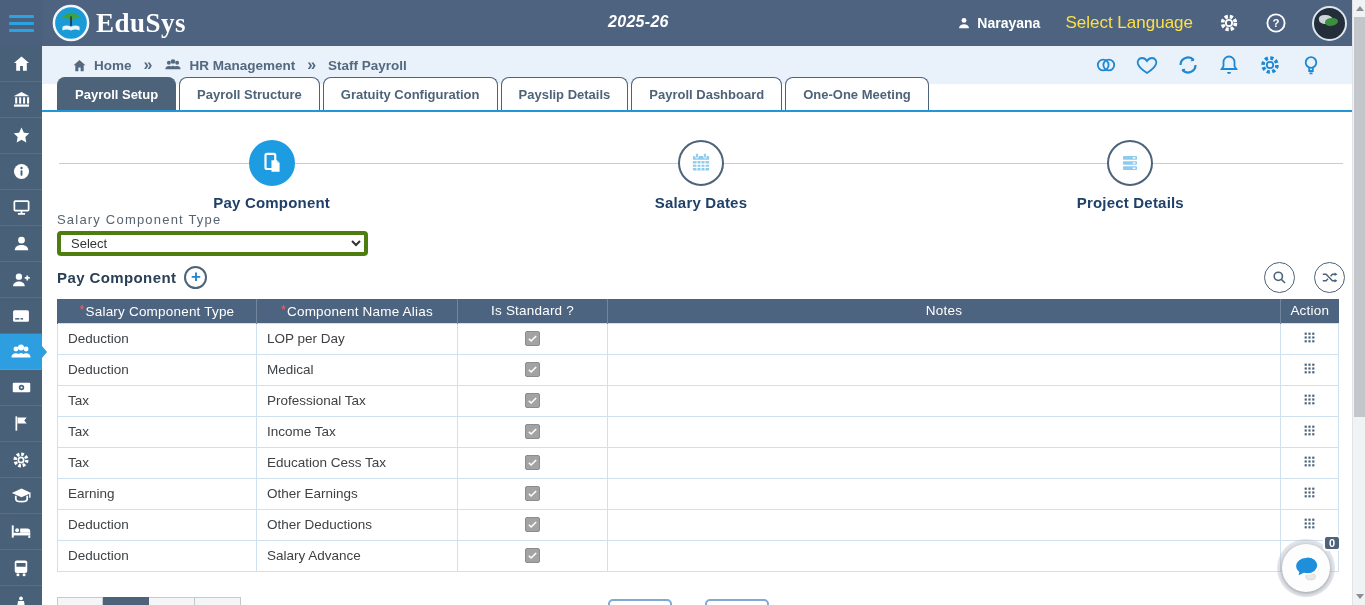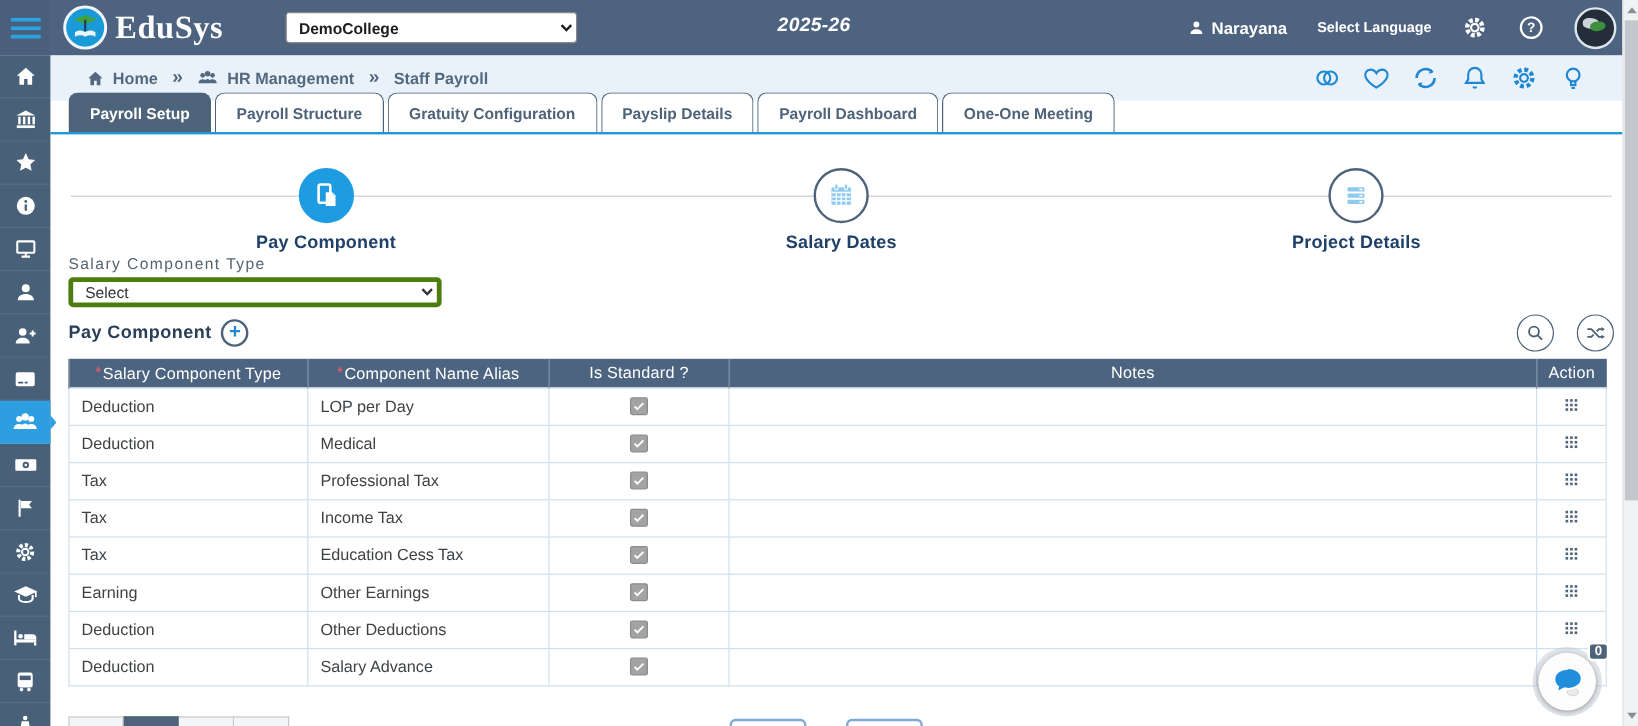--- a/index.html
+++ b/index.html
@@ -8,24 +8,24 @@
 
   
   .topbar { position:absolute; left:0; top:0; width:1365px; height:46px; background:#4e6380; display:flex; align-items:center; z-index:6; }
   .topbar-left { width:42px; height:46px; background:#43597247; display:flex; align-items:center; justify-content:center; flex:0 0 42px; }
   .hamburger { width:25px; cursor:pointer; }
   .hamburger div { height:3px; background:#2ba3e2; margin:4px 0; border-radius:1px; }
   .logo-wrap { display:flex; align-items:center; margin-left:10px; }
   .logo-circle { width:38px; height:38px; }
   .brand { color:#fff; font-family:"Liberation Serif",serif; font-size:27px; font-weight:600; margin-left:6px; letter-spacing:.5px; }
   .college-select { margin-left:52px; width:243px; height:26px; font-size:13px; font-weight:600; color:#1c1c1c; border:1px solid #888; border-radius:3px; padding:0 6px; background:#fff; }
-  .year { position:absolute; left:608px; top:13px; color:#fff; font-size:16px; font-weight:700; font-style:italic; letter-spacing:.3px;margin-left:40px; }
+  .year { position:absolute; left:608px; top:13px; color:#fff; font-size:16px; font-weight:700; font-style:italic; letter-spacing:.3px; }
   .topbar-right { margin-left:auto; display:flex; align-items:center; gap:25px; padding-right:18px; }
   .tb-user { display:flex; align-items:center; gap:6px; color:#fff; font-size:14px; font-weight:700; cursor:pointer; }
-  .tb-lang { color:#ffffff; font-size:12px; font-weight:700; cursor:pointer; }
+  .tb-lang { color:#fde047; font-size:17px; font-weight:400; cursor:pointer; }
   .tb-icon { width:22px; height:22px; display:flex; align-items:center; justify-content:center; cursor:pointer; }
   .avatar { width:35px; height:35px; border-radius:50%; background:#232e3a; border:2px solid #dde6ee; overflow:hidden; position:relative; cursor:pointer; }
   .avatar .blob1 { position:absolute; left:5px; top:7px; width:14px; height:9px; background:#cdd4d9; border-radius:40% 60% 50% 50%; }
   .avatar .blob2 { position:absolute; left:11px; top:10px; width:13px; height:8px; background:#3d8f3d; border-radius:50% 40% 60% 40%; }
 
   
   .sidebar { position:absolute; left:0; top:46px; bottom:0; width:42px; background:#486179; z-index:5; }
   .sb-item { width:42px; height:36px; display:flex; align-items:center; justify-content:center; border-bottom:1px solid rgba(255,255,255,.09); cursor:pointer; position:relative; }
   .sb-item.active { background:#2d9ee0; }
   .sb-item.active::after { content:""; position:absolute; right:-5px; top:50%; margin-top:-6px; border-left:5px solid #2d9ee0; border-top:6px solid transparent; border-bottom:6px solid transparent; }
@@ -106,23 +106,20 @@
   </div>
   <div class="logo-wrap">
     <svg class="logo-circle" viewBox="0 0 40 40">
       <circle cx="20" cy="20" r="18" fill="#1a9bd7" stroke="#f2f6fa" stroke-width="2.6"></circle>
       <path d="M20 9l10 4-10 4-10-4z" fill="#3fa33c"></path>
       <rect x="19" y="13" width="2" height="10" fill="#23425f"></rect>
       <path d="M11 24c3-2 6-2 9 0 3-2 6-2 9 0v4c-3-1.6-6-1.6-9 0-3-1.6-6-1.6-9 0z" fill="#eaf4fb"></path>
     </svg>
     <span class="brand">EduSys</span>
   </div>
-  <select class="college-select">
-    <option>DemoCollege</option>
-  </select>
   <span class="year">2025-26</span>
   <div class="topbar-right">
     <div class="tb-user">
       <svg width="14" height="14" viewBox="0 0 24 24">
           <circle cx="12" cy="7.5" r="4.2" fill="#fff"></circle>
           <path d="M3.5 21c0-4.5 4-6.8 8.5-6.8s8.5 2.3 8.5 6.8z" fill="#fff"></path>
         </svg>
       <span>Narayana</span>
     </div>
     <span class="tb-lang">Select Language</span>

